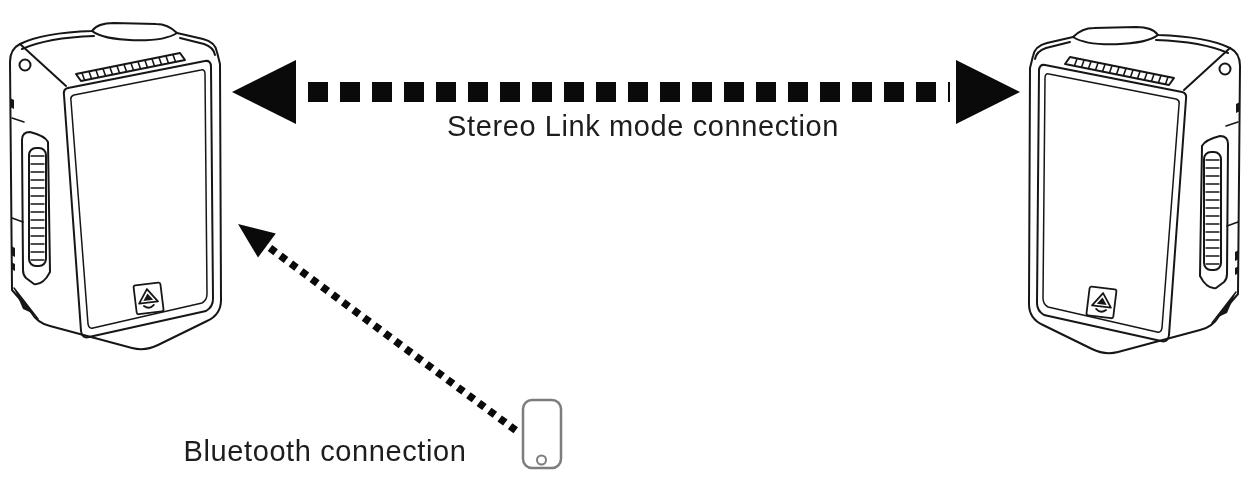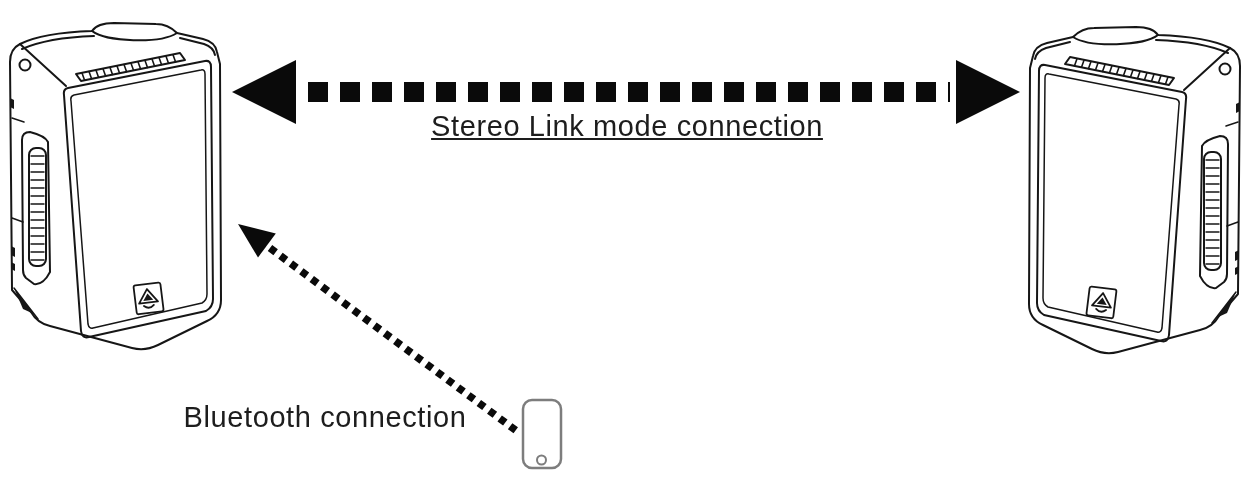--- a/index.html
+++ b/index.html
@@ -11,22 +11,22 @@
   .speaker{position:absolute;width:224px;height:330px;}
   .speaker-left{left:8px;top:22px;}
   .speaker-right{left:1018px;top:26px;transform:scaleX(-1);}
   .arrow-stereo{position:absolute;left:230px;top:58px;width:792px;height:68px;}
   .arrow-bt{position:absolute;left:228px;top:214px;width:300px;height:226px;}
   .phone{position:absolute;left:520px;top:397px;width:44px;height:74px;}
   .label{
     position:absolute;color:#1d1d1d;font-size:29px;letter-spacing:0.6px;
     text-align:center;white-space:nowrap;line-height:34px;
   }
-  .label-stereo{left:404px;top:109px;width:446px;text-decoration:underline;}
-  .label-bt{left:158px;top:400px;width:334px;}
+  .label-stereo{left:420px;top:109px;width:446px;}
+  .label-bt{left:158px;top:434px;width:334px;}
   .defs-holder{position:absolute;width:0;height:0;overflow:hidden;}
 </style>
 </head>
 <body>
 
 <div class="canvas">
 
   <svg class="defs-holder" aria-hidden="true">
     <symbol id="spk" viewBox="0 0 224 330">
       <g stroke="#161616" stroke-width="2" fill="none" stroke-linejoin="round" stroke-linecap="round">

